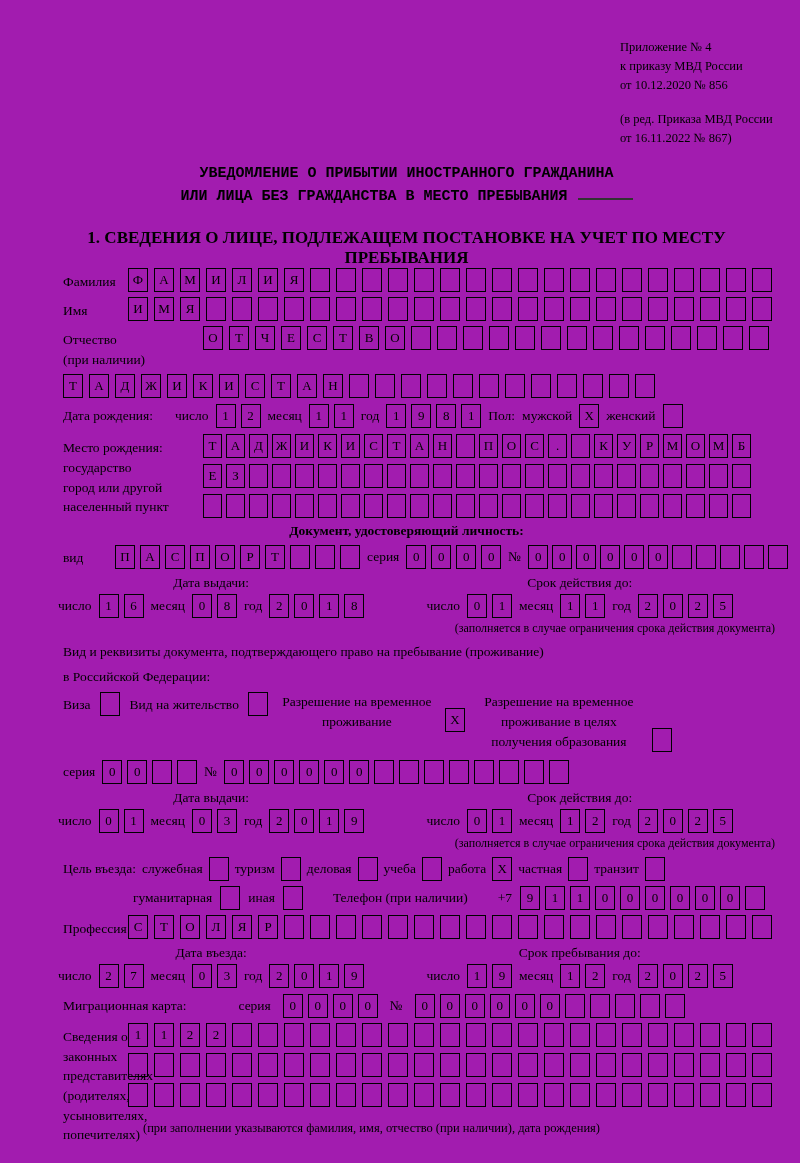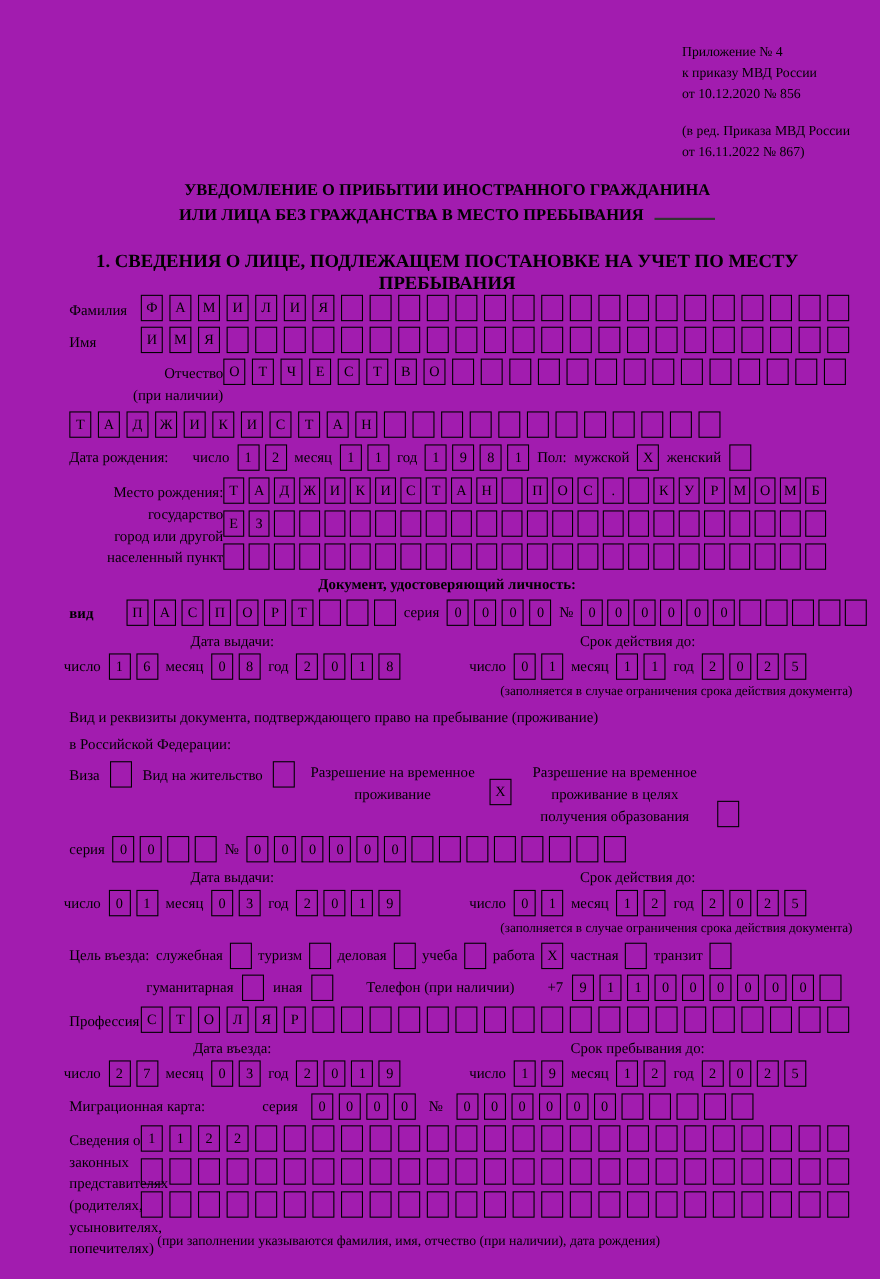--- a/index.html
+++ b/index.html
@@ -7,27 +7,27 @@
   .page {
     width:800px; height:1163px; margin:0 auto; background:#a21caf; color:#000;
     font-family:"Liberation Serif","DejaVu Serif",serif;
     padding:38px 25px 10px 38px; overflow:hidden; position:relative;
   }
   
   .hdr { margin-left:582px; font-size:12.5px; line-height:1.5; }
   .hdr-sub { margin-top:16px; }
   .forma { text-align:right; padding-right:10px; font-weight:bold; font-size:14px; margin-top:16px; }
   
-  .title { text-align:center; font-weight:bold; font-size:15px; line-height:1.55; margin-top:14px; }
+  .title { text-align:center; font-weight:bold; font-size:15px; line-height:1.55; margin-top:14px;font-family:Liberation Mono, monospace; }
   .uline { display:inline-block; width:55px; height:13px; border-bottom:2px solid #333; margin-left:10px; }
   .sec { text-align:center; font-weight:bold; font-size:17px; margin-top:20px; }
   
   .frow { display:flex; align-items:flex-start; margin:0 0 5px 25px; }
   .lbl { font-size:13.5px; line-height:1.45; padding-top:4px; flex-shrink:0; }
-  .w65 { width:65px; } .w115 { width:115px; } .w140 { width:140px;text-align:right; } .w45 { width:45px;font-weight:bold; }
+  .w65 { width:65px; } .w115 { width:115px; } .w140 { width:140px; } .w45 { width:45px; }
   .cells { display:flex; gap:6px; flex-wrap:nowrap; }
   .cells.g5 { gap:5px; } .cells.g4 { gap:4px; }
   .cell, .cbox {
     width:20px; height:24px; border:1.5px solid #000; flex-shrink:0;
     display:flex; align-items:center; justify-content:center; font-size:13px;
   }
   .cells.small .cell { width:19px; }
   .stack { display:flex; flex-direction:column; gap:6px; }
   .inl { display:flex; align-items:center; gap:7px; font-size:13.5px; }
   

